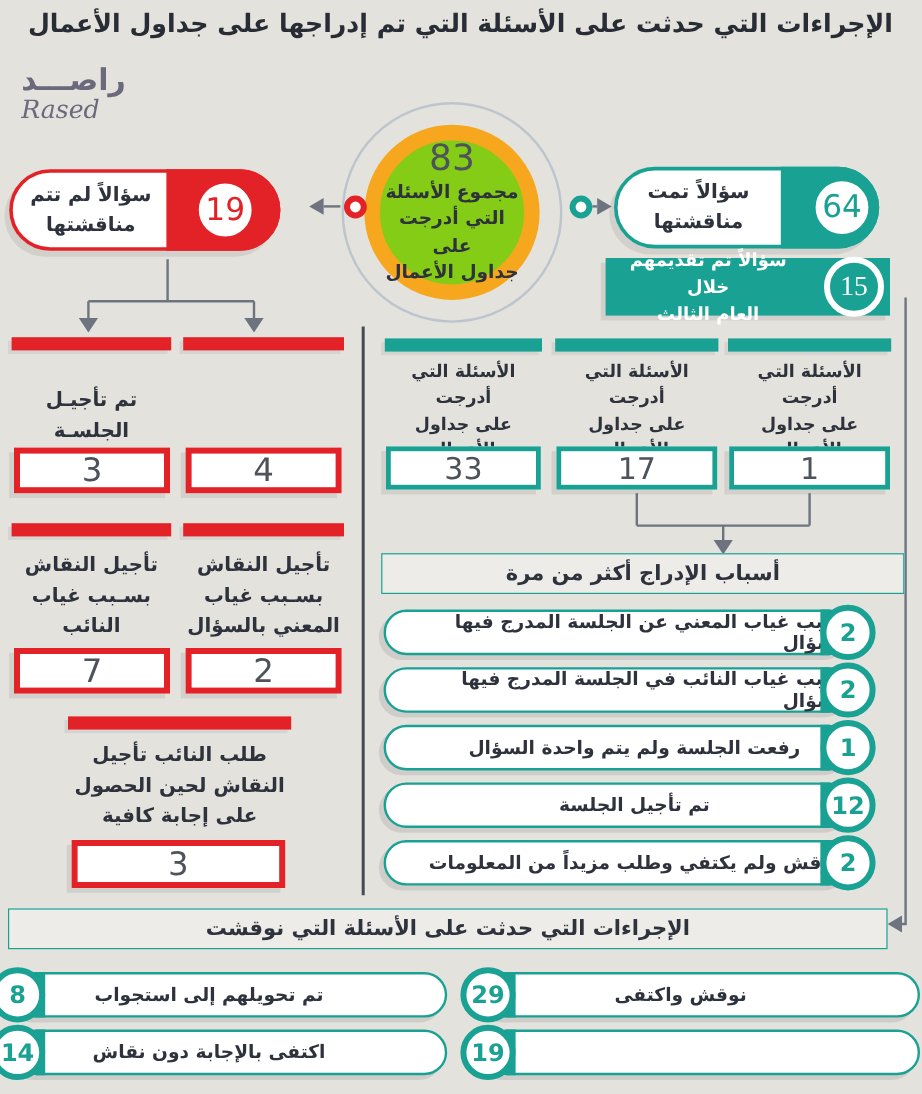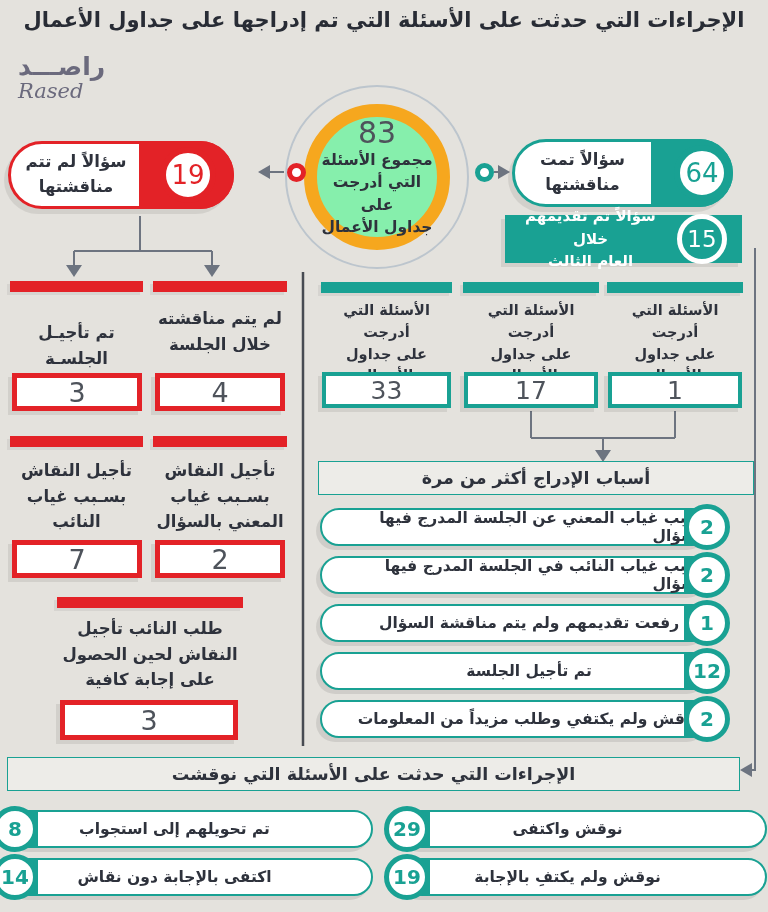--- a/index.html
+++ b/index.html
@@ -7,21 +7,21 @@
   .canvas { position:relative; width:768px; height:912px; background:#e4e2dd; direction:rtl; overflow:hidden;padding-left:35px; }
   .abs { position:absolute; }
   .pre { white-space:pre-line; }
 
   .title { width:100%; top:8px; text-align:center; font-weight:bold; font-size:21px; color:#282c35; }
 
   .logo-ar { font-size:25px; color:#6b6a7d; font-weight:bold; direction:rtl; }
   .logo-en { font-family:"DejaVu Serif", serif; font-style:italic; font-size:21px; color:#6b6a7d; margin-top:-2px; }
 
   .hub-outer { border:2px solid #bcc5cd; border-radius:50%; }
-  .hub-ring { border:13px solid #f6a71e; background:#86efac; border-radius:50%;
+  .hub-ring { border:13px solid #f6a71e; background:#84cc16; border-radius:50%;
               display:flex; flex-direction:column; align-items:center; justify-content:center; }
   .hub-num { font-size:30px; color:#4e535b; line-height:1.1; }
   .hub-label { font-size:15.5px; font-weight:bold; color:#2e323c; text-align:center; line-height:1.45; }
 
   .bubble { background:#fff; border-radius:36px; box-shadow:-4px 5px 0 rgba(0,0,0,0.08); }
   .bubble.red  { border:3px solid #e32227; }
   .bubble.teal { border:3px solid #19a193; }
   .bubble-cap { position:absolute; top:-3px; height:calc(100% + 6px); right:-3px; border-radius:0 36px 36px 0; }
   .bubble-circle { position:absolute; top:50%; transform:translateY(-50%); width:56px; height:56px;
                    border-radius:50%; background:#fff; display:flex; align-items:center; justify-content:center;
@@ -115,30 +115,28 @@
   </div>
 
   <div class="abs bubble teal" style="left:512px; top:139px; width:221px; height:68px;">
     <div class="bubble-cap" style="width:82px; background:#19a193;"></div>
     <div class="bubble-circle" style="right:0px; border:6px solid #19a193; color:#19a193;">64</div>
     <div class="bubble-label pre" style="left:8px; right:88px;">سؤالاً تمت
 مناقشتها</div>
   </div>
 
   <div class="abs band" style="left:505px; top:215px; width:237px; height:48px;">
-    <div class="band-circle" style="right:15px; top:-1px;">15</div>
+    <div class="band-circle" style="right:5px; top:-1px;font-family:Liberation Serif, serif;">15</div>
     <div class="band-label pre" style="left:12px; right:78px;">سؤالاً تم تقديمهم خلال
 العام الثالث</div>
   </div>
 
   <div class="abs bar red" style="left:153px; top:281px; width:134px;"></div>
   <div class="abs bar red" style="left:10px;  top:281px; width:133px;"></div>
 
-  <div class="abs cell-label pre" style="left:153px; top:306px; width:134px;">لم يتم مناقشته
-خلال الجلسة</div>
   <div class="abs cell-label pre" style="left:10px;  top:320px; width:133px;">تم تأجيـل
 الجلسـة</div>
 
   <div class="abs numbox red" style="left:155px; top:373px; width:130px; height:38px;">4</div>
   <div class="abs numbox red" style="left:12px;  top:373px; width:130px; height:38px;">3</div>
 
   <div class="abs bar red" style="left:153px; top:436px; width:134px;"></div>
   <div class="abs bar red" style="left:10px;  top:436px; width:133px;"></div>
 
   <div class="abs cell-label pre" style="left:153px; top:458px; width:134px;">تأجيل النقاش
@@ -183,21 +181,21 @@
     <div class="pill-text">بسبب غياب المعني عن الجلسة المدرج فيها السؤال</div>
   </div>
   <div class="pill c-right" style="left:320px; top:556px; width:390px;">
     <div class="pill-notch"></div>
     <div class="pill-circle">2</div>
     <div class="pill-text">بسبب غياب النائب في الجلسة المدرج فيها السؤال</div>
   </div>
   <div class="pill c-right" style="left:320px; top:604px; width:390px;">
     <div class="pill-notch"></div>
     <div class="pill-circle">1</div>
-    <div class="pill-text">رفعت تقديمهم ولم يتم مناقشة السؤال</div>
+    <div class="pill-text">رفعت الجلسة ولم يتم واحدة السؤال</div>
   </div>
   <div class="pill c-right" style="left:320px; top:652px; width:390px;">
     <div class="pill-notch"></div>
     <div class="pill-circle">12</div>
     <div class="pill-text">تم تأجيل الجلسة</div>
   </div>
   <div class="pill c-right" style="left:320px; top:700px; width:390px;">
     <div class="pill-notch"></div>
     <div class="pill-circle">2</div>
     <div class="pill-text">نوقش ولم يكتفي وطلب مزيداً من المعلومات</div>
@@ -206,21 +204,20 @@
   <div class="abs header-box" style="left:7px; top:757px; width:733px; height:34px;">الإجراءات التي حدثت على الأسئلة التي نوقشت</div>
 
   <div class="pill c-left" style="left:404px; top:810px; width:363px;">
     <div class="pill-notch"></div>
     <div class="pill-circle">29</div>
     <div class="pill-text">نوقش واكتفى</div>
   </div>
   <div class="pill c-left" style="left:404px; top:858px; width:363px;">
     <div class="pill-notch"></div>
     <div class="pill-circle">19</div>
-    <div class="pill-text">نوقش ولم يكتفِ بالإجابة</div>
   </div>
   <div class="pill c-left" style="left:12px; top:810px; width:361px;">
     <div class="pill-notch"></div>
     <div class="pill-circle">8</div>
     <div class="pill-text">تم تحويلهم إلى استجواب</div>
   </div>
   <div class="pill c-left" style="left:12px; top:858px; width:361px;">
     <div class="pill-notch"></div>
     <div class="pill-circle">14</div>
     <div class="pill-text">اكتفى بالإجابة دون نقاش</div>

